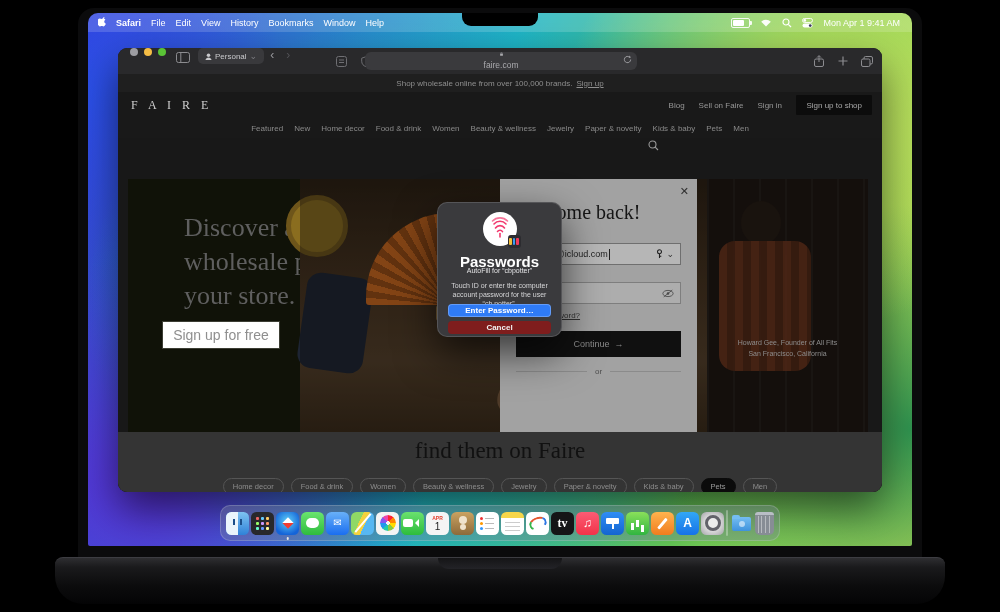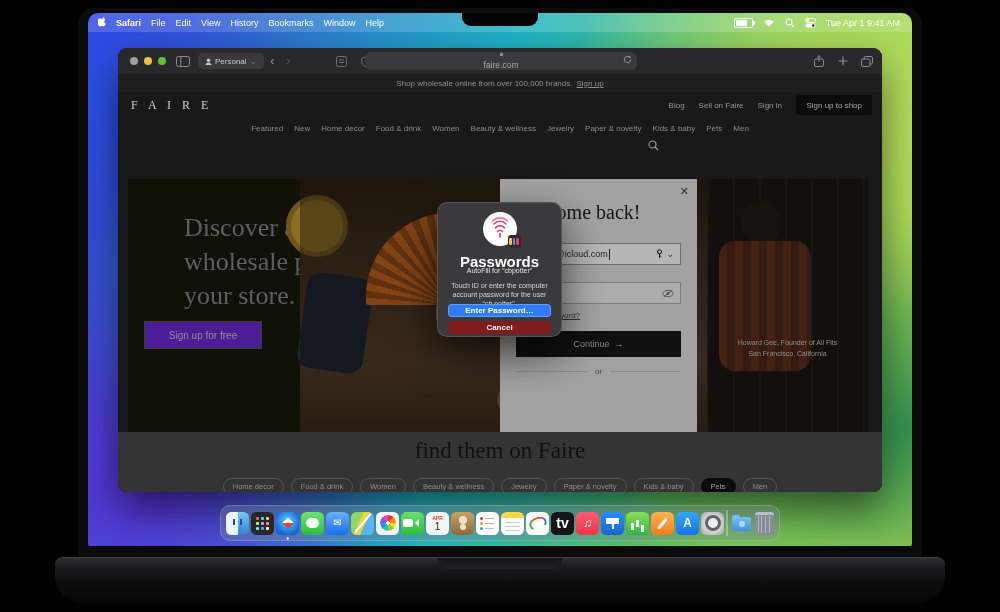--- a/index.html
+++ b/index.html
@@ -32,21 +32,21 @@
   .mb-right{margin-left:auto;display:flex;align-items:center;gap:10px;margin-right:12px;}
   .apple{width:10px;height:11px;margin-left:10px;}
   .batt{width:17px;height:8px;border:1px solid rgba(255,255,255,.9);border-radius:2px;position:relative;}
   .batt i{position:absolute;left:1px;top:1px;bottom:1px;width:11px;background:#fff;border-radius:1px;}
   .batt::after{content:"";position:absolute;right:-3px;top:2px;width:2px;height:4px;background:rgba(255,255,255,.9);
     border-radius:0 1px 1px 0;}
   .clock{font-size:9px;white-space:nowrap;}
   
   .win{position:absolute;left:30px;top:35px;width:764px;height:444px;background:#191919;border-radius:9px;
     box-shadow:0 18px 40px rgba(0,0,0,.55);z-index:10;overflow:hidden;}
-  .toolbar{position:absolute;left:0;top:0;right:0;height:26px;background:#29292b;display:flex;align-items:center;
+  .toolbar{position:absolute;left:0;top:0;right:0;height:26px;background:#29292b;display:flex;
     border-bottom:1px solid #151515;}
   .lights{display:flex;gap:6px;margin-left:12px;}
   .light{width:8px;height:8px;border-radius:50%;}
   .l-gray{background:#9d9da2;} .l-yellow{background:#f5bd45;} .l-green{background:#5ac336;}
   .tb-ic{color:#8c8c90;display:flex;align-items:center;justify-content:center;width:18px;height:18px;}
   .profile-pill{display:flex;align-items:center;gap:3px;background:#39393c;border-radius:5px;height:16px;
     padding:0 7px;color:#c9c9cc;font-size:8px;margin-left:6px;}
   .chev{color:#7c7c80;font-size:9px;}
   .navchev{color:#98989c;font-size:12px;width:16px;text-align:center;}
   .navchev.dim{color:#515155;}
@@ -68,22 +68,22 @@
     color:#979797;font-size:8px;}
   .signup-btn{position:absolute;right:10px;top:3px;height:20px;background:#0c0c0c;color:#a8a8a8;font-size:8px;
     display:flex;align-items:center;padding:0 10px;border-radius:1px;}
   .snav{position:absolute;left:0;top:44px;right:0;height:20px;display:flex;gap:11px;align-items:center;
     justify-content:center;color:#8a8a8a;font-size:8px;background:#191919;}
   
   .hero{position:absolute;left:10px;top:105px;width:740px;height:253px;overflow:hidden;}
   .hero-left{position:absolute;left:0;top:0;width:172px;height:100%;background:#101208;overflow:hidden;}
   .hero-head{position:absolute;left:56px;top:32px;font-family:"Liberation Serif",serif;color:#5f5f5f;
     font-size:26px;line-height:34px;white-space:nowrap;}
-  .hero-cta{position:absolute;left:16px;top:142px;width:116px;height:26px;background:#4c1d95;border:1px solid #3c3e34;
-    color:#8f8f8f;font-size:10px;display:flex;align-items:center;justify-content:center;}
+  .hero-cta{position:absolute;left:34px;top:142px;width:116px;height:26px;background:#ffffff;border:1px solid #3c3e34;
+    color:#8f8f8f;font-size:14px;display:flex;align-items:center;justify-content:center;}
   .photo{position:absolute;left:172px;top:0;width:568px;height:100%;
     background:linear-gradient(180deg,#2b1f12 0%,#46321e 40%,#55402a 72%,#33241500 100%),#3a2a18;}
   .coin{position:absolute;left:-14px;top:16px;width:52px;height:52px;border-radius:50%;background:#8a6d1f;
     border:5px solid #6e551a;}
   .fabric{position:absolute;left:2px;top:96px;width:66px;height:96px;background:#1d2433;border-radius:14px;
     transform:rotate(8deg);}
   .fan{position:absolute;left:66px;top:34px;width:168px;height:92px;border-radius:168px 168px 6px 6px;
     background:repeating-conic-gradient(from -90deg at 50% 100%, #cf6a1d 0 5deg, #9a4c14 5deg 10deg);}
   .fan-stand{position:absolute;left:136px;top:126px;width:30px;height:16px;background:#b08c4e;border-radius:3px;}
   .saint{position:absolute;left:300px;top:48px;width:72px;height:92px;background:#c3b89f;transform:rotate(10deg);}
@@ -187,21 +187,21 @@
     background:#e33;box-shadow:0 5px 0 #f90,0 10px 0 #39f;}
   .ic-reminders::after{content:"";position:absolute;left:9px;top:6px;width:9px;height:1.5px;background:#bbb;
     box-shadow:0 5px 0 #bbb,0 10px 0 #bbb;}
   .ic-notes{background:linear-gradient(180deg,#f7d64a 0 6px,#fff 6px);}
   .ic-notes::after{content:"";position:absolute;left:4px;top:10px;width:15px;height:1.5px;background:#ccc;
     box-shadow:0 4px 0 #ccc,0 8px 0 #ccc;}
   .ic-freeform{background:#fff;}
   .ic-freeform::before{content:"";width:14px;height:9px;border-radius:50%;border:2.5px solid transparent;
     border-top-color:#e5562e;border-right-color:#2e77e5;border-left-color:#36b54a;transform:rotate(-20deg);}
   .ic-tv{background:#151517;}
-  .ic-tv .ic-text{font-size:14px;font-weight:700;}
+  .ic-tv .ic-text{font-size:12px;font-weight:700;font-family:Liberation Serif, serif;}
   .ic-music{background:linear-gradient(180deg,#fc5c74,#f23349);}
   .ic-music .ic-text{font-size:12px;}
   .ic-keynote{background:linear-gradient(180deg,#2f8df5,#1465d0);}
   .ic-keynote::before{content:"";position:absolute;left:5px;top:6px;width:13px;height:6px;background:#fff;
     border-radius:1px;}
   .ic-keynote::after{content:"";position:absolute;left:10.5px;top:12px;width:2px;height:5px;background:#fff;}
   .ic-numbers{background:linear-gradient(180deg,#8ae05a,#30b540);}
   .ic-numbers::before{content:"";position:absolute;left:5px;bottom:5px;width:3px;height:7px;background:#fff;
     box-shadow:5px -3px 0 #fff,10px 2px 0 #fff;}
   .ic-pages{background:linear-gradient(180deg,#ffb34d,#f07d1f);}
@@ -264,21 +264,21 @@
             </svg>
         </span>
         <span>
           <svg width="11" height="10" viewBox="0 0 12 11">
               <rect x="0.5" y="0.5" width="11" height="4.4" rx="2.2" fill="none" stroke="#fff"></rect>
               <circle cx="3" cy="2.7" r="1.5" fill="#fff"></circle>
               <rect x="0.5" y="6.1" width="11" height="4.4" rx="2.2" fill="#fff"></rect>
               <circle cx="9" cy="8.3" r="1.5" fill="#3a3a5c"></circle>
             </svg>
         </span>
-        <span class="clock">Tue Apr 1  9:41 AM</span>
+        <span class="clock">Mon Apr 1  9:41 AM</span>
       </span>
     </div>
     <div class="notch"></div>
 
     <div class="win">
       <div class="toolbar">
         <span class="lights">
           <span class="light l-gray"></span>
           <span class="light l-yellow"></span>
           <span class="light l-green"></span>

